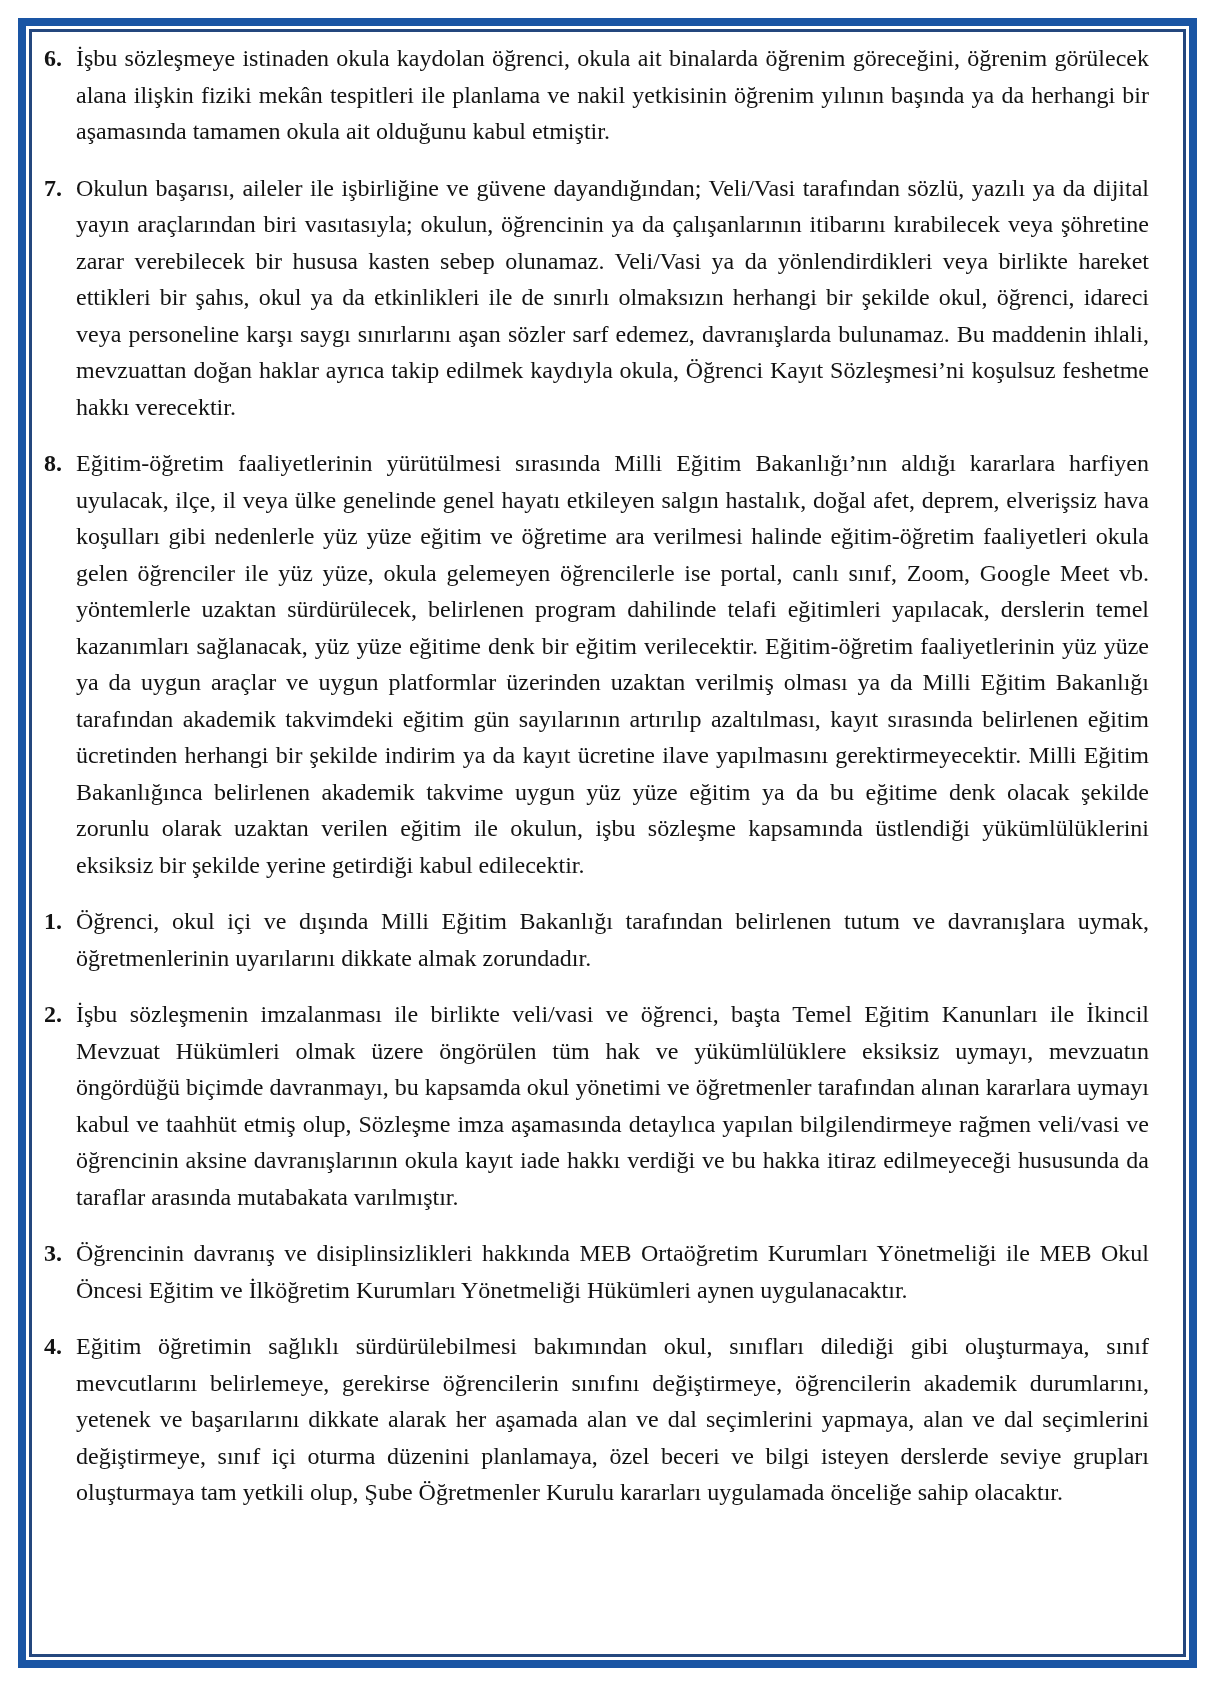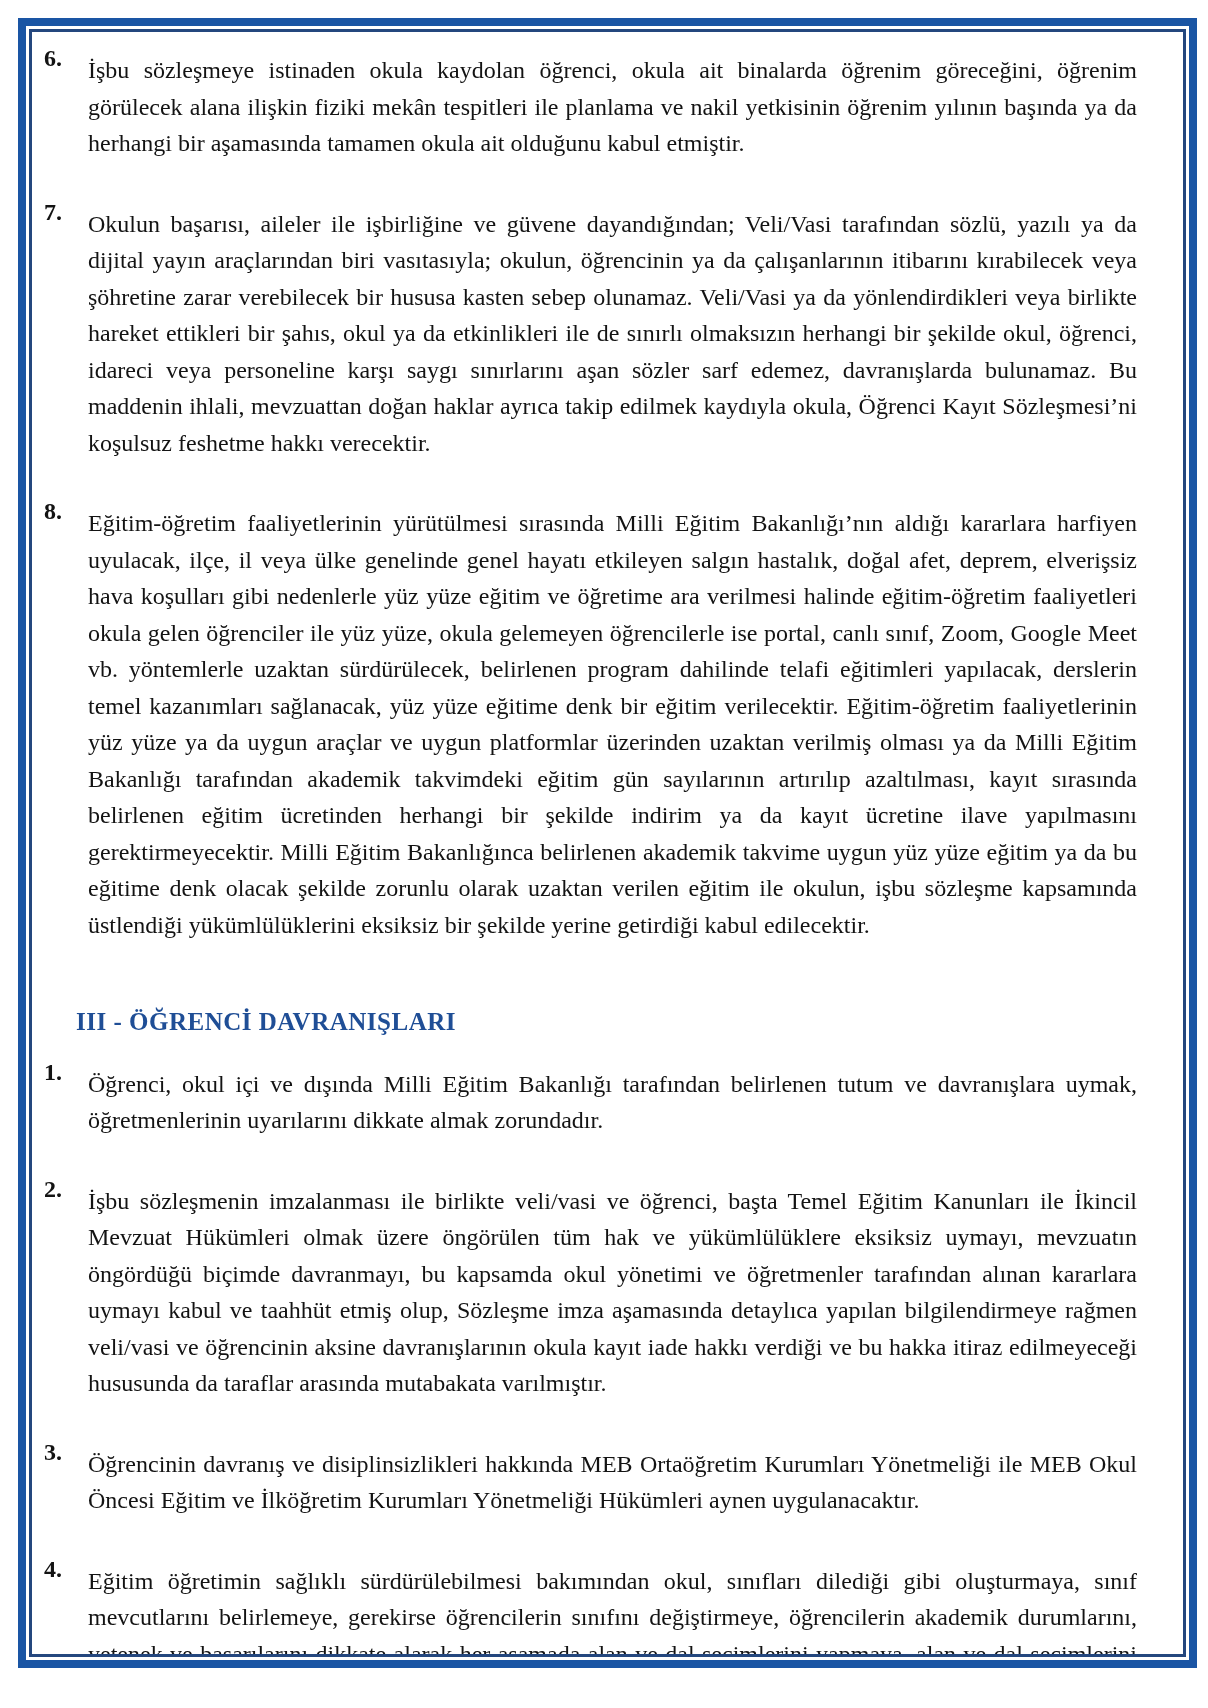--- a/index.html
+++ b/index.html
@@ -41,21 +41,21 @@
   }
   .clause .num {
     flex: 0 0 32px;
     font-weight: bold;
     font-size: 24px;
     line-height: 36.5px;
     white-space: nowrap;
   }
   .clause .body {
     flex: 1 1 auto;
-    margin: 12px;
+    margin: 0;
     font-size: 24px;
     line-height: 36.5px;
     text-align: justify;
     text-justify: inter-word;
   }
   .section-heading {
     margin: 49px 0 13px 32px;
     font-size: 25px;
     line-height: 36.5px;
     font-weight: bold;
@@ -81,21 +81,20 @@
       <div class="clause">
         <span class="num">7.</span>
         <p class="body">Okulun başarısı, aileler ile işbirliğine ve güvene dayandığından; Veli/Vasi tarafından sözlü, yazılı ya da dijital yayın araçlarından biri vasıtasıyla; okulun, öğrencinin ya da çalışanlarının itibarını kırabilecek veya şöhretine zarar verebilecek bir hususa kasten sebep olunamaz. Veli/Vasi ya da yönlendirdikleri veya birlikte hareket ettikleri bir şahıs, okul ya da etkinlikleri ile de sınırlı olmaksızın herhangi bir şekilde okul, öğrenci, idareci veya personeline karşı saygı sınırlarını aşan sözler sarf edemez, davranışlarda bulunamaz. Bu maddenin ihlali, mevzuattan doğan haklar ayrıca takip edilmek kaydıyla okula, Öğrenci Kayıt Sözleşmesi’ni koşulsuz feshetme hakkı verecektir.</p>
       </div>
       <div class="clause">
         <span class="num">8.</span>
         <p class="body">Eğitim-öğretim faaliyetlerinin yürütülmesi sırasında Milli Eğitim Bakanlığı’nın aldığı kararlara harfiyen uyulacak, ilçe, il veya ülke genelinde genel hayatı etkileyen salgın hastalık, doğal afet, deprem, elverişsiz hava koşulları gibi nedenlerle yüz yüze eğitim ve öğretime ara verilmesi halinde eğitim-öğretim faaliyetleri okula gelen öğrenciler ile yüz yüze, okula gelemeyen öğrencilerle ise portal, canlı sınıf, Zoom, Google Meet vb. yöntemlerle uzaktan sürdürülecek, belirlenen program dahilinde telafi eğitimleri yapılacak, derslerin temel kazanımları sağlanacak, yüz yüze eğitime denk bir eğitim verilecektir. Eğitim-öğretim faaliyetlerinin yüz yüze ya da uygun araçlar ve uygun platformlar üzerinden uzaktan verilmiş olması ya da Milli Eğitim Bakanlığı tarafından akademik takvimdeki eğitim gün sayılarının artırılıp azaltılması, kayıt sırasında belirlenen eğitim ücretinden herhangi bir şekilde indirim ya da kayıt ücretine ilave yapılmasını gerektirmeyecektir. Milli Eğitim Bakanlığınca belirlenen akademik takvime uygun yüz yüze eğitim ya da bu eğitime denk olacak şekilde zorunlu olarak uzaktan verilen eğitim ile okulun, işbu sözleşme kapsamında üstlendiği yükümlülüklerini eksiksiz bir şekilde yerine getirdiği kabul edilecektir.</p>
       </div>
     </section>
 
-    <h2 class="section-heading">III - ÖĞRENCİ DAVRANIŞLARI</h2>
 
     <section class="clauses-group">
       <div class="clause">
         <span class="num">1.</span>
         <p class="body">Öğrenci, okul içi ve dışında Milli Eğitim Bakanlığı tarafından belirlenen tutum ve davranışlara uymak, öğretmenlerinin uyarılarını dikkate almak zorundadır.</p>
       </div>
       <div class="clause">
         <span class="num">2.</span>
         <p class="body">İşbu sözleşmenin imzalanması ile birlikte veli/vasi ve öğrenci, başta Temel Eğitim Kanunları ile İkincil Mevzuat Hükümleri olmak üzere öngörülen tüm hak ve yükümlülüklere eksiksiz uymayı, mevzuatın öngördüğü biçimde davranmayı, bu kapsamda okul yönetimi ve öğretmenler tarafından alınan kararlara uymayı kabul ve taahhüt etmiş olup, Sözleşme imza aşamasında detaylıca yapılan bilgilendirmeye rağmen veli/vasi ve öğrencinin aksine davranışlarının okula kayıt iade hakkı verdiği ve bu hakka itiraz edilmeyeceği hususunda da taraflar arasında mutabakata varılmıştır.</p>
       </div>

